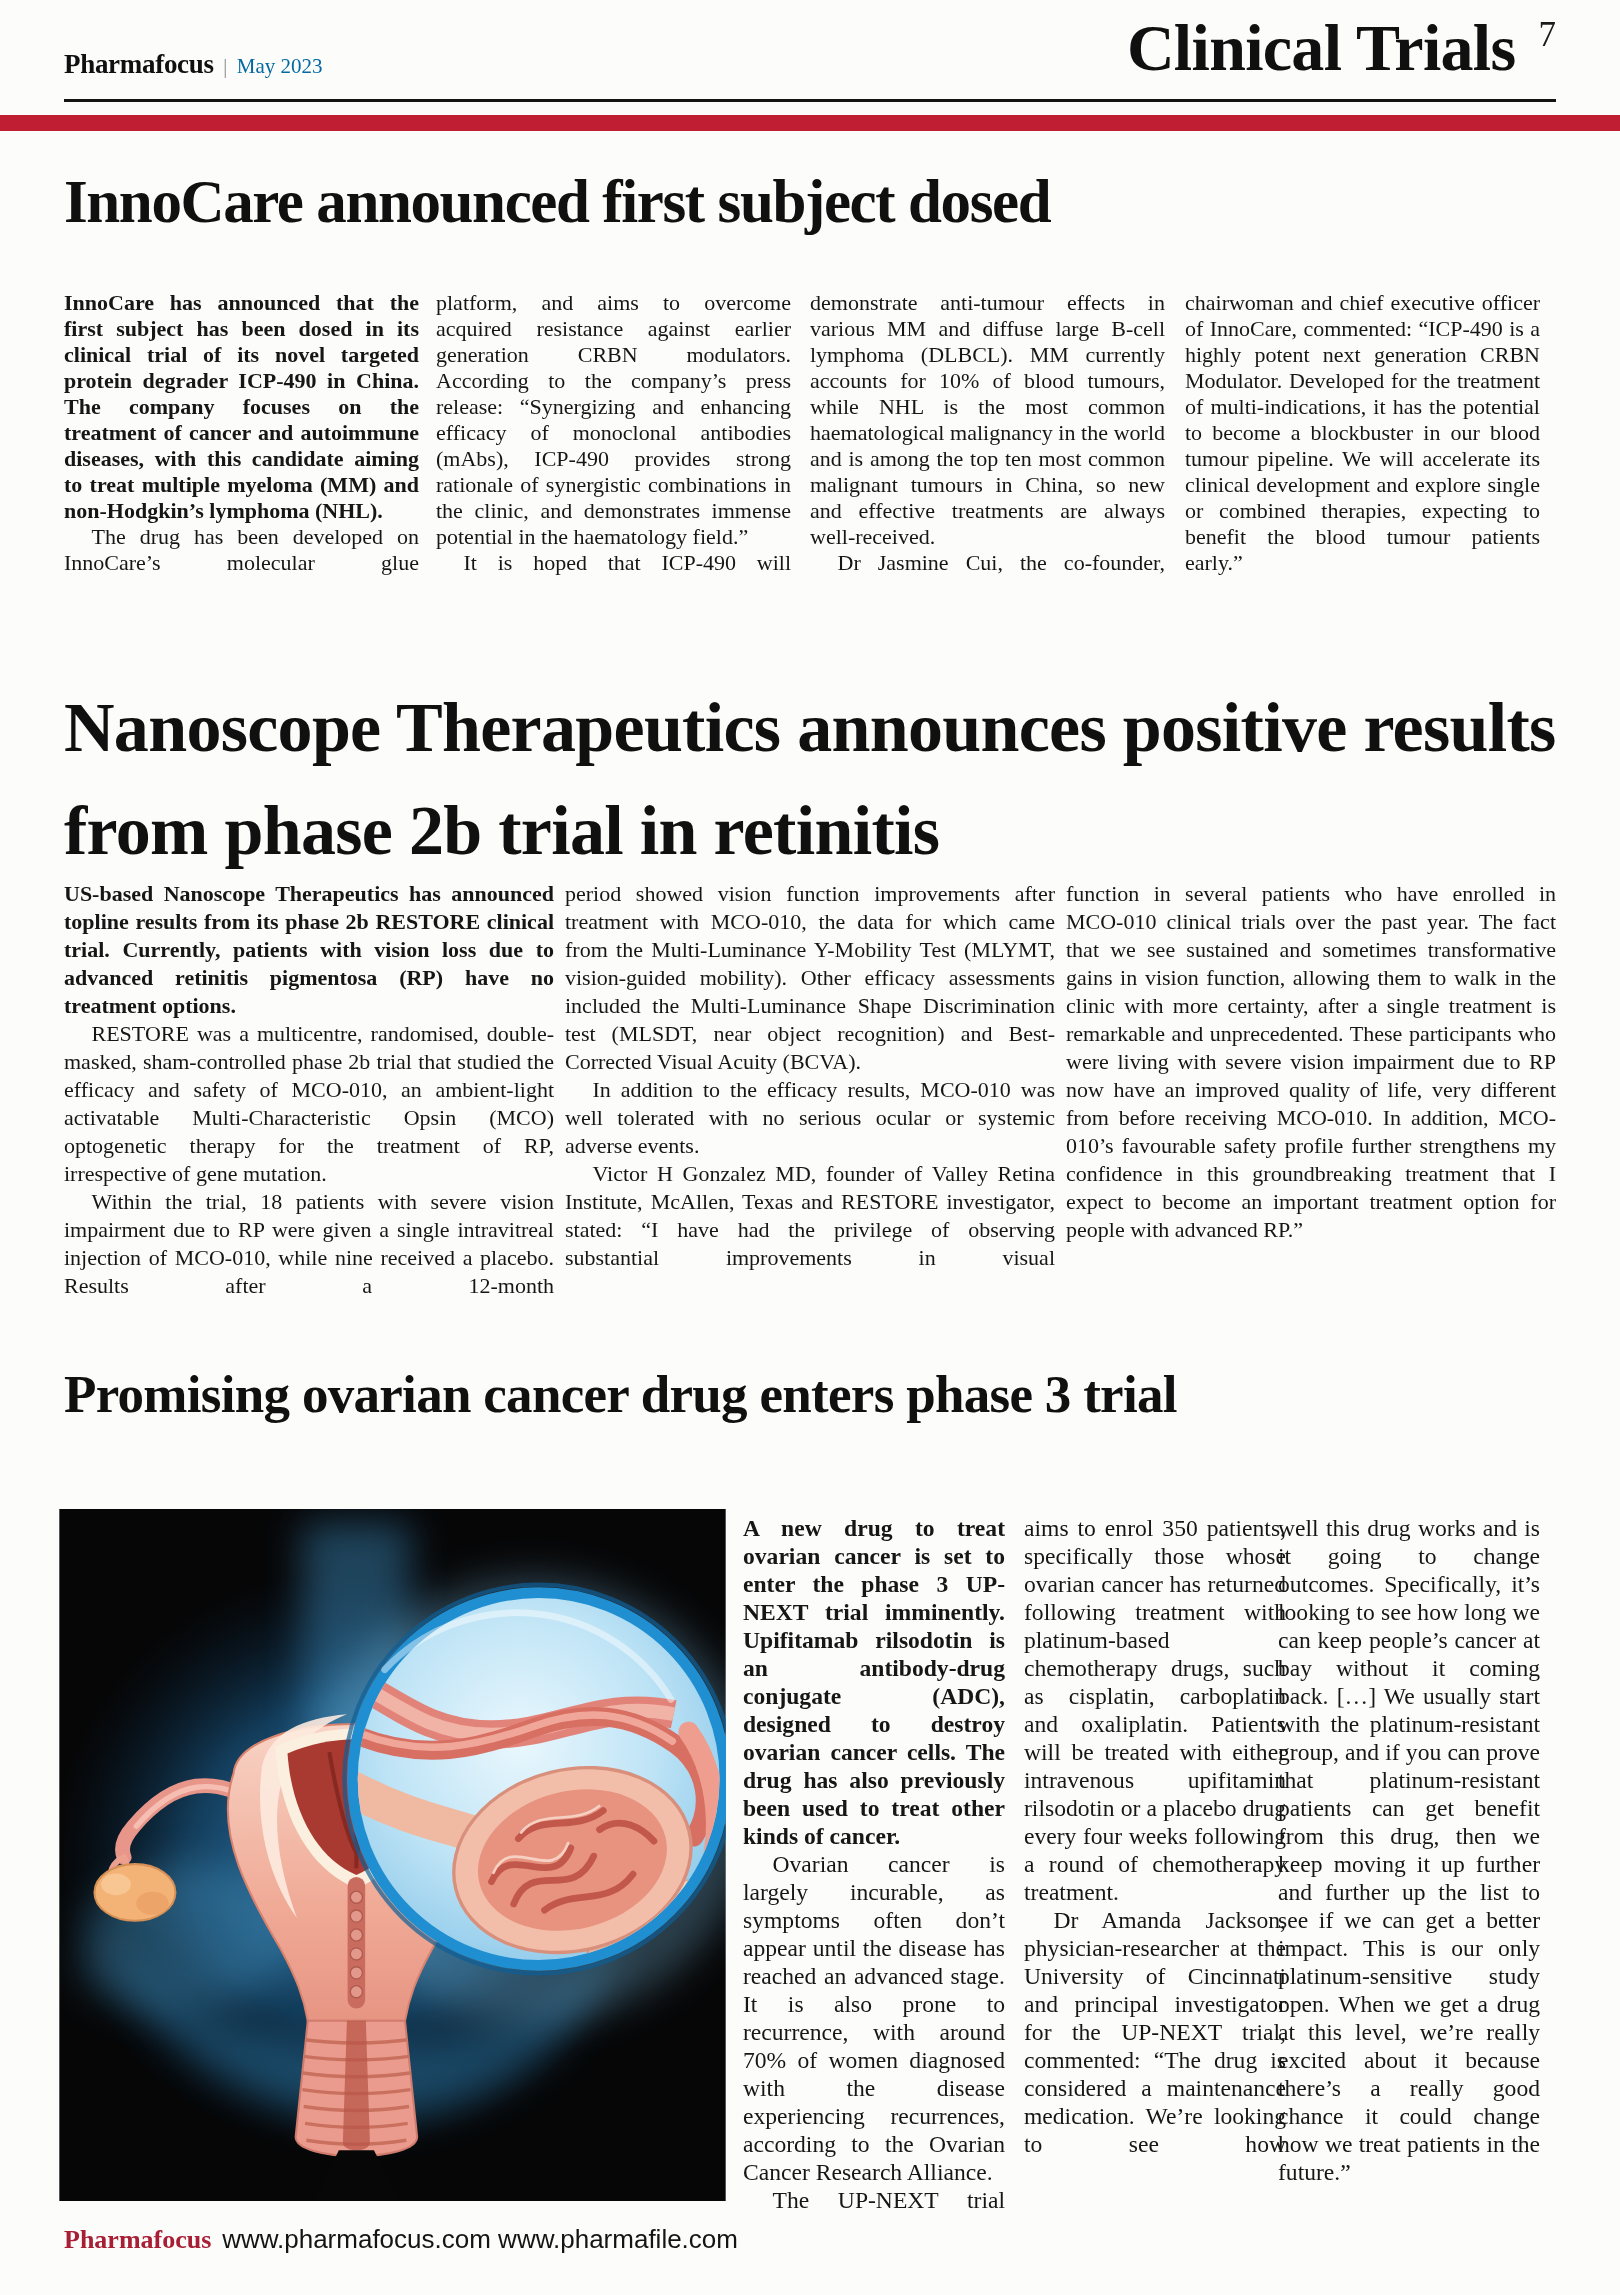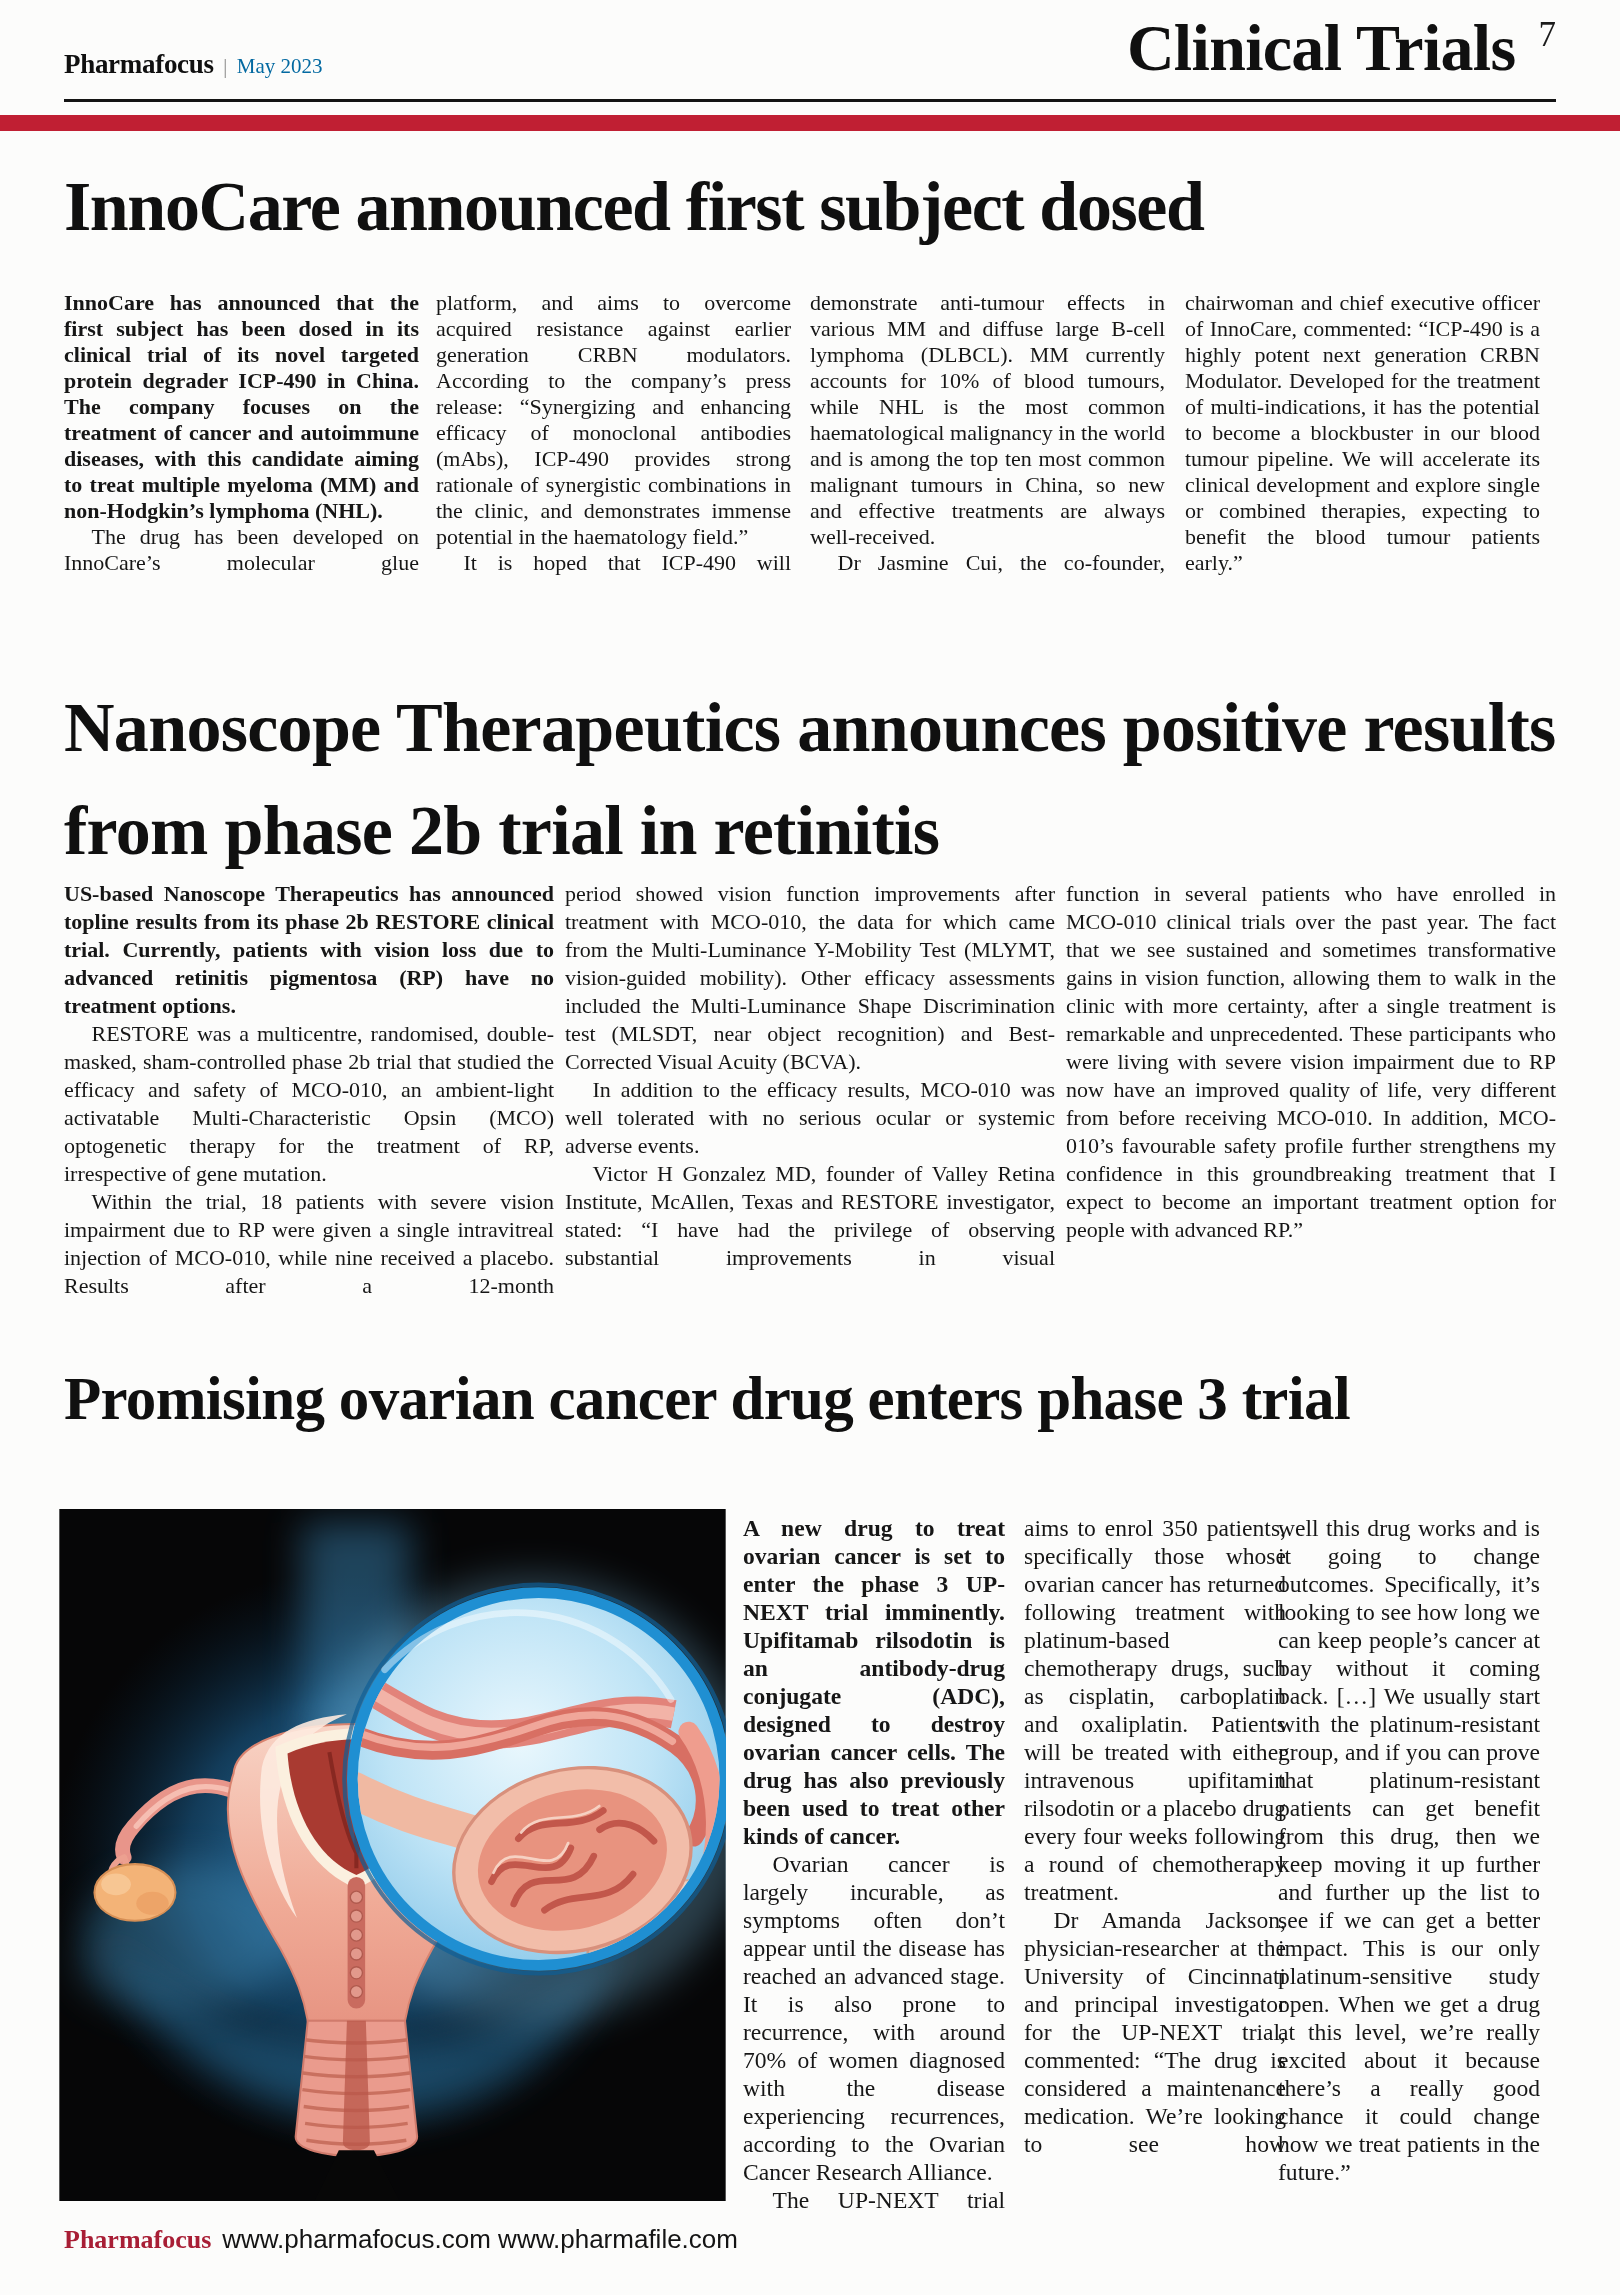--- a/index.html
+++ b/index.html
@@ -17,23 +17,23 @@
   .masthead .brand{font-weight:700;font-size:27px;letter-spacing:-0.3px;color:#101010;}
   .masthead .divider{font-size:20px;color:#8a8a8a;font-weight:400;}
   .masthead .date{font-size:21px;color:#0369a1;}
   .section-head{position:absolute;top:15px;right:64px;display:flex;align-items:flex-start;gap:23px;}
   .section-title{font-weight:700;font-size:66px;letter-spacing:-0.7px;color:var(--headline-black,#101010);line-height:1;}
   .page-number{font-size:35px;color:#1b1b1b;}
   .header-rule{position:absolute;left:64px;top:99px;width:1492px;height:3.4px;background:#141414;}
   .accent-bar{position:absolute;left:0;top:115px;width:1620px;height:15.5px;background:var(--accent-red,#c01f33);}
   
   .headline{position:absolute;left:64px;font-weight:700;color:var(--headline-black,#101010);letter-spacing:-1.4px;line-height:1.08;}
-  .headline.h1{top:169px;font-size:70px;white-space:nowrap;}
+  .headline.h1{top:169px;font-size:61px;white-space:nowrap;}
   .headline.h2{top:677px;font-size:70px;width:1492px;line-height:1.47;letter-spacing:-0.7px;}
-  .headline.h3{top:1366px;font-size:61px;white-space:nowrap;letter-spacing:-0.7px;}
+  .headline.h3{top:1366px;font-size:53px;white-space:nowrap;letter-spacing:-0.7px;}
   
   .col{position:absolute;overflow:hidden;}
   .col p{margin:0;text-align:justify;hyphens:none;}
   .col p.ind{text-indent:1.25em;}
   .col p.lead{font-weight:700;}
   .col p.cont{text-align-last:justify;}
   .a1 .col{top:290px;width:355px;height:361px;font-size:22px;line-height:26px;}
   .a1 .c1{left:64px;} .a1 .c2{left:436px;} .a1 .c3{left:810px;} .a1 .c4{left:1185px;}
   .a2 .col{top:880px;width:490px;height:456px;font-size:22px;line-height:28px;}
   .a2 .c1{left:64px;} .a2 .c2{left:565px;} .a2 .c3{left:1066px;}

